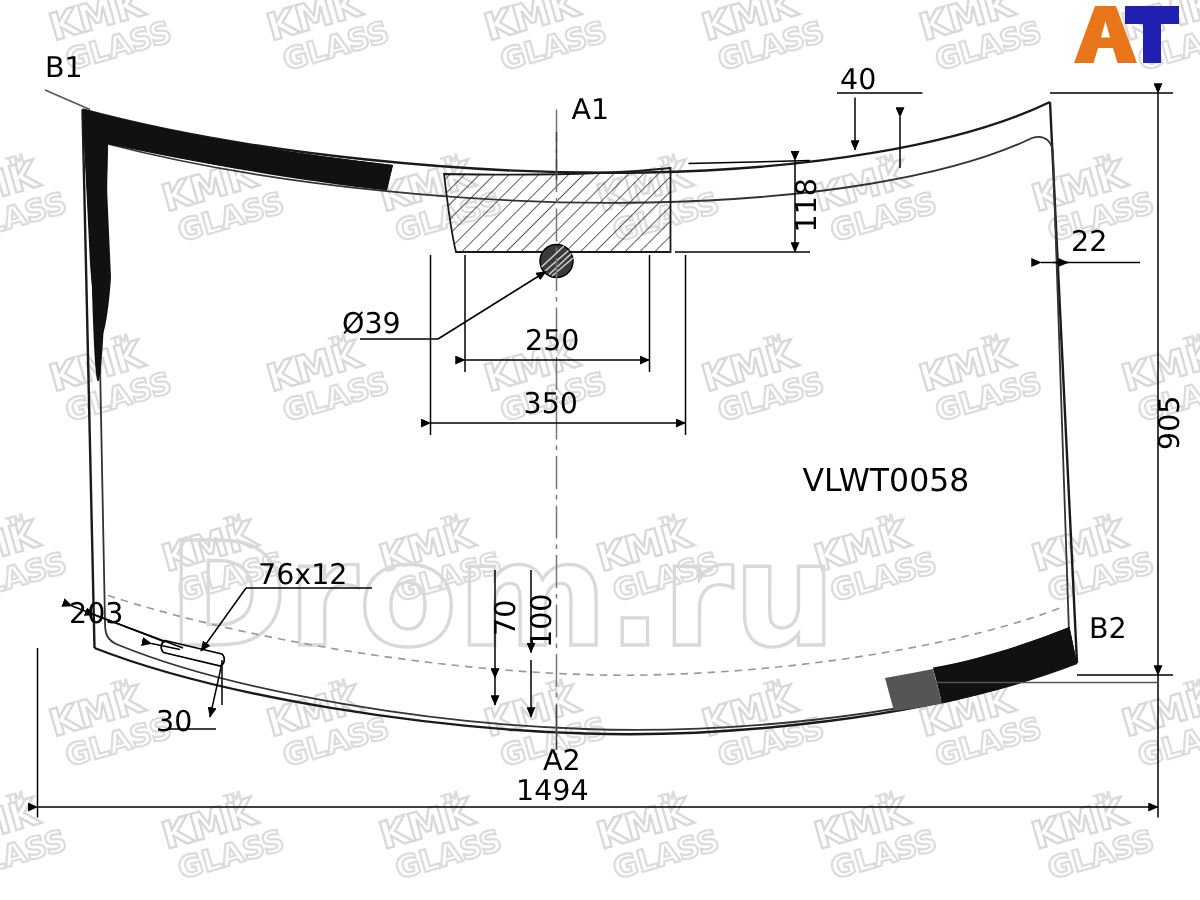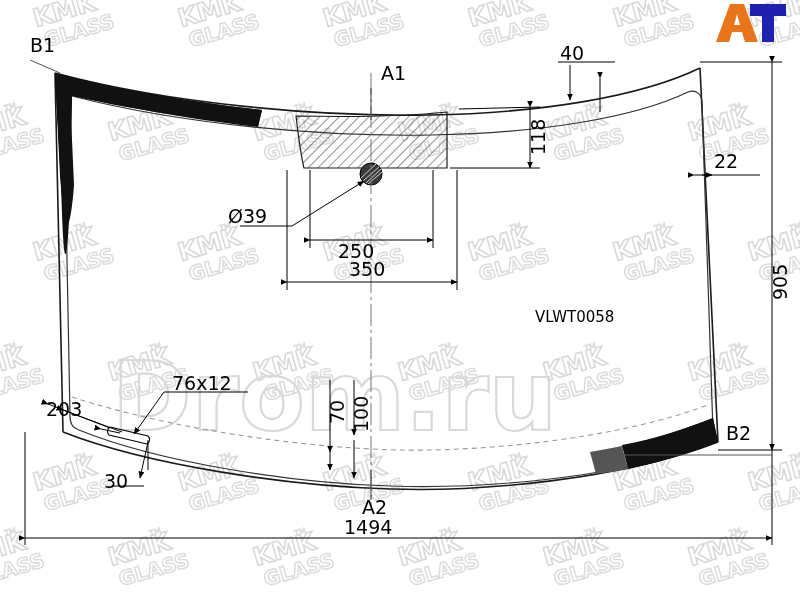--- a/index.html
+++ b/index.html
@@ -6,21 +6,21 @@
   body{
     width:800px;height:600px;position:relative;overflow:hidden;
     background:#ffffff;
     font-family:"DejaVu Sans","Liberation Sans",sans-serif;
   }
   #stage{position:absolute;left:0;top:0;width:800px;height:600px;}
   .lyr{position:absolute;left:0;top:0;width:800px;height:600px;}
   .txt{position:absolute;color:#000;white-space:nowrap;line-height:1;}
   .dim{font-size:19px;}
   .lbl{font-size:19px;}
-  .partno{font-size:15px;}
+  .partno{font-size:21px;}
   .rot90{transform-origin:0 0;transform:rotate(-90deg);}
   
   #at-logo{position:absolute;left:714px;top:2px;width:74px;height:42px;}
   .wm-big{position:absolute;left:112px;top:352px;width:570px;height:92px;}
 </style>
 </head>
 <body>
 
 <div id="stage">
 
@@ -255,29 +255,29 @@
   </svg>
 
   <svg id="at-logo" viewBox="0 0 74 42">
     <path d="M16,2 L30,2 L44,40 L31,40 L28,30 L18,30 L15,40 L2,40 Z M23,12 L20,23 L26,23 Z" fill="#E8751A"></path>
     <path d="M36,2 L72,2 L72,14 L60,14 L60,40 L48,40 L48,14 L36,14 Z" fill="#2020B0"></path>
   </svg>
 
   <div class="txt lbl" style="left:30px;  top:36px;">B1</div>
   <div class="txt lbl" style="left:381px; top:64px;">A1</div>
   <div class="txt lbl" style="left:362px; top:498px;">A2</div>
-  <div class="txt lbl" style="left:726px; top:424px;">B2</div>
+  <div class="txt lbl" style="left:726px; top:410px;">B2</div>
 
   <div class="txt dim" style="left:560px; top:44px;">40</div>
   <div class="txt dim rot90" style="left:529px; top:155px;">118</div>
   <div class="txt dim" style="left:714px; top:152px;">22</div>
   <div class="txt dim rot90" style="left:771px; top:300px;">905</div>
 
   <div class="txt dim" style="left:228px; top:207px;">Ø39</div>
-  <div class="txt dim" style="left:338px; top:218px;margin-top:24px;">250</div>
+  <div class="txt dim" style="left:350px; top:218px;">250</div>
   <div class="txt dim" style="left:349px; top:260px;">350</div>
 
   <div class="txt dim" style="left:46px;  top:400px;">203</div>
   <div class="txt dim" style="left:172px; top:374px;">76x12</div>
   <div class="txt dim" style="left:104px; top:472px;">30</div>
 
   <div class="txt dim rot90" style="left:328px; top:424px;">70</div>
   <div class="txt dim rot90" style="left:352px; top:432px;">100</div>
 
   <div class="txt dim" style="left:344px; top:518px;">1494</div>

